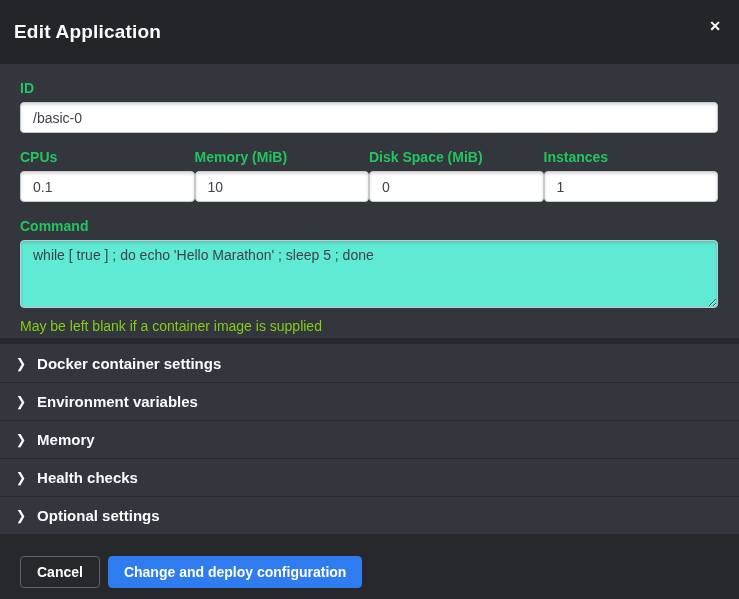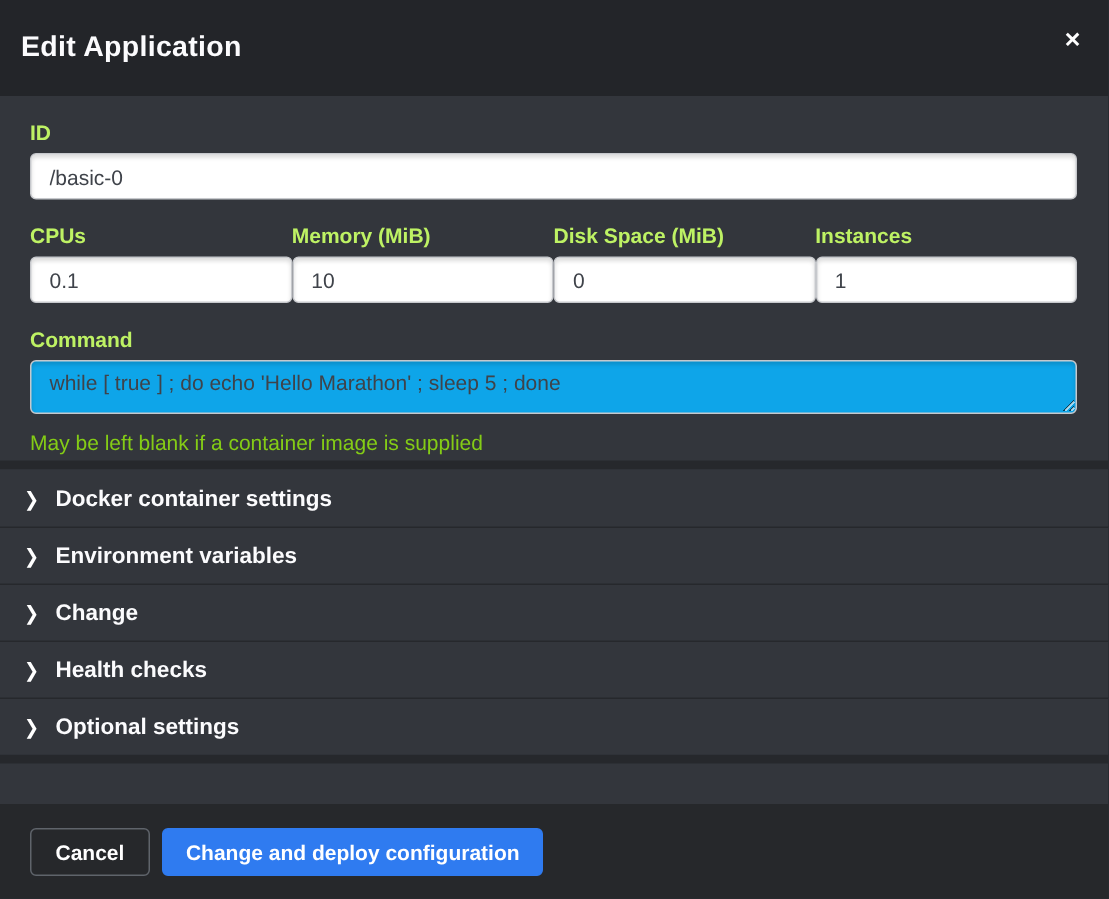--- a/index.html
+++ b/index.html
@@ -32,41 +32,41 @@
     background: none; border: none;
     color: #ffffff; font-size: 14px; font-weight: bold;
     cursor: pointer; line-height: 20px; text-align: center;
     font-family: "Liberation Sans", sans-serif;
   }
   
   .modal-body { flex: 1 1 auto; padding: 16px 21px 0 20px; }
   .form-group { margin-bottom: 16px; }
   .form-label {
     display: block;
-    font-size: 14px; font-weight: bold; color: #bef264;
+    font-size: 14px; font-weight: bold; color: #22c55e;
     margin-bottom: 6px;
   }
   .text-input {
     width: 100%; height: 31px;
     background: #ffffff;
     border: 1px solid #c6c8cc;
     border-radius: 4px;
     box-shadow: inset 0 2px 3px rgba(0,0,0,0.14);
     padding: 0 12px;
     font-family: "Liberation Sans", sans-serif;
     font-size: 14px; color: #3f434a;
   }
   .grid-row {
     display: grid;
     grid-template-columns: repeat(4, 1fr);
     margin-bottom: 16px;
   }
   .text-area {
-    width: 100%; height: 36px;
-    background: #0ea5e9;
+    width: 100%; height: 68px;
+    background: #5eead4;
     border: 1px solid #c6c8cc;
     border-radius: 4px;
     box-shadow: inset 0 2px 3px rgba(0,0,0,0.14);
     padding: 6px 12px;
     font-family: "Liberation Sans", sans-serif;
     font-size: 14px; color: #3f434a;
     resize: both; overflow: auto;
   }
   .help-text {
     margin-top: 6px;
@@ -168,21 +168,21 @@
       <div class="accordion-row">
         <span class="chevron">❯</span>
         <span class="accordion-label">Docker container settings</span>
       </div>
       <div class="accordion-row">
         <span class="chevron">❯</span>
         <span class="accordion-label">Environment variables</span>
       </div>
       <div class="accordion-row">
         <span class="chevron">❯</span>
-        <span class="accordion-label">Change</span>
+        <span class="accordion-label">Memory</span>
       </div>
       <div class="accordion-row">
         <span class="chevron">❯</span>
         <span class="accordion-label">Health checks</span>
       </div>
       <div class="accordion-row">
         <span class="chevron">❯</span>
         <span class="accordion-label">Optional settings</span>
       </div>
     </div>

